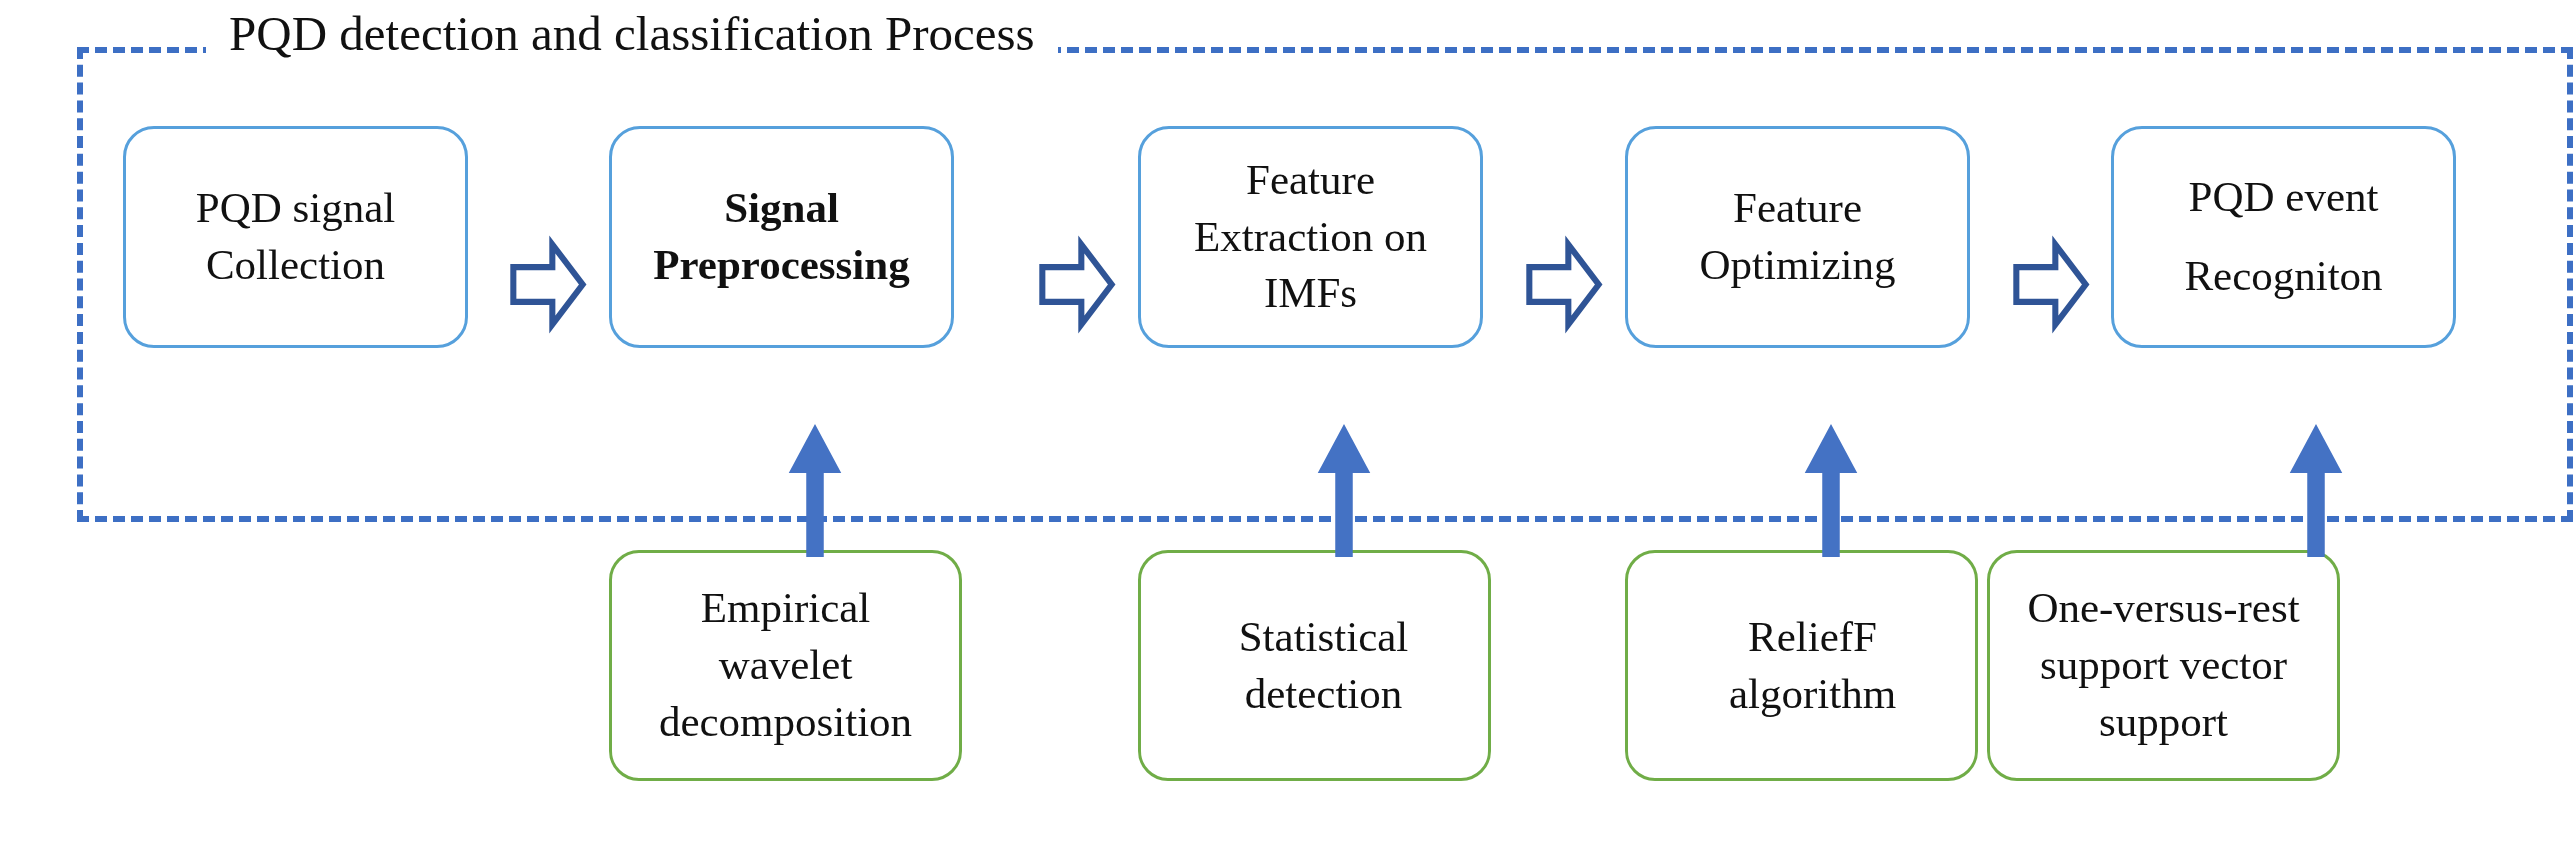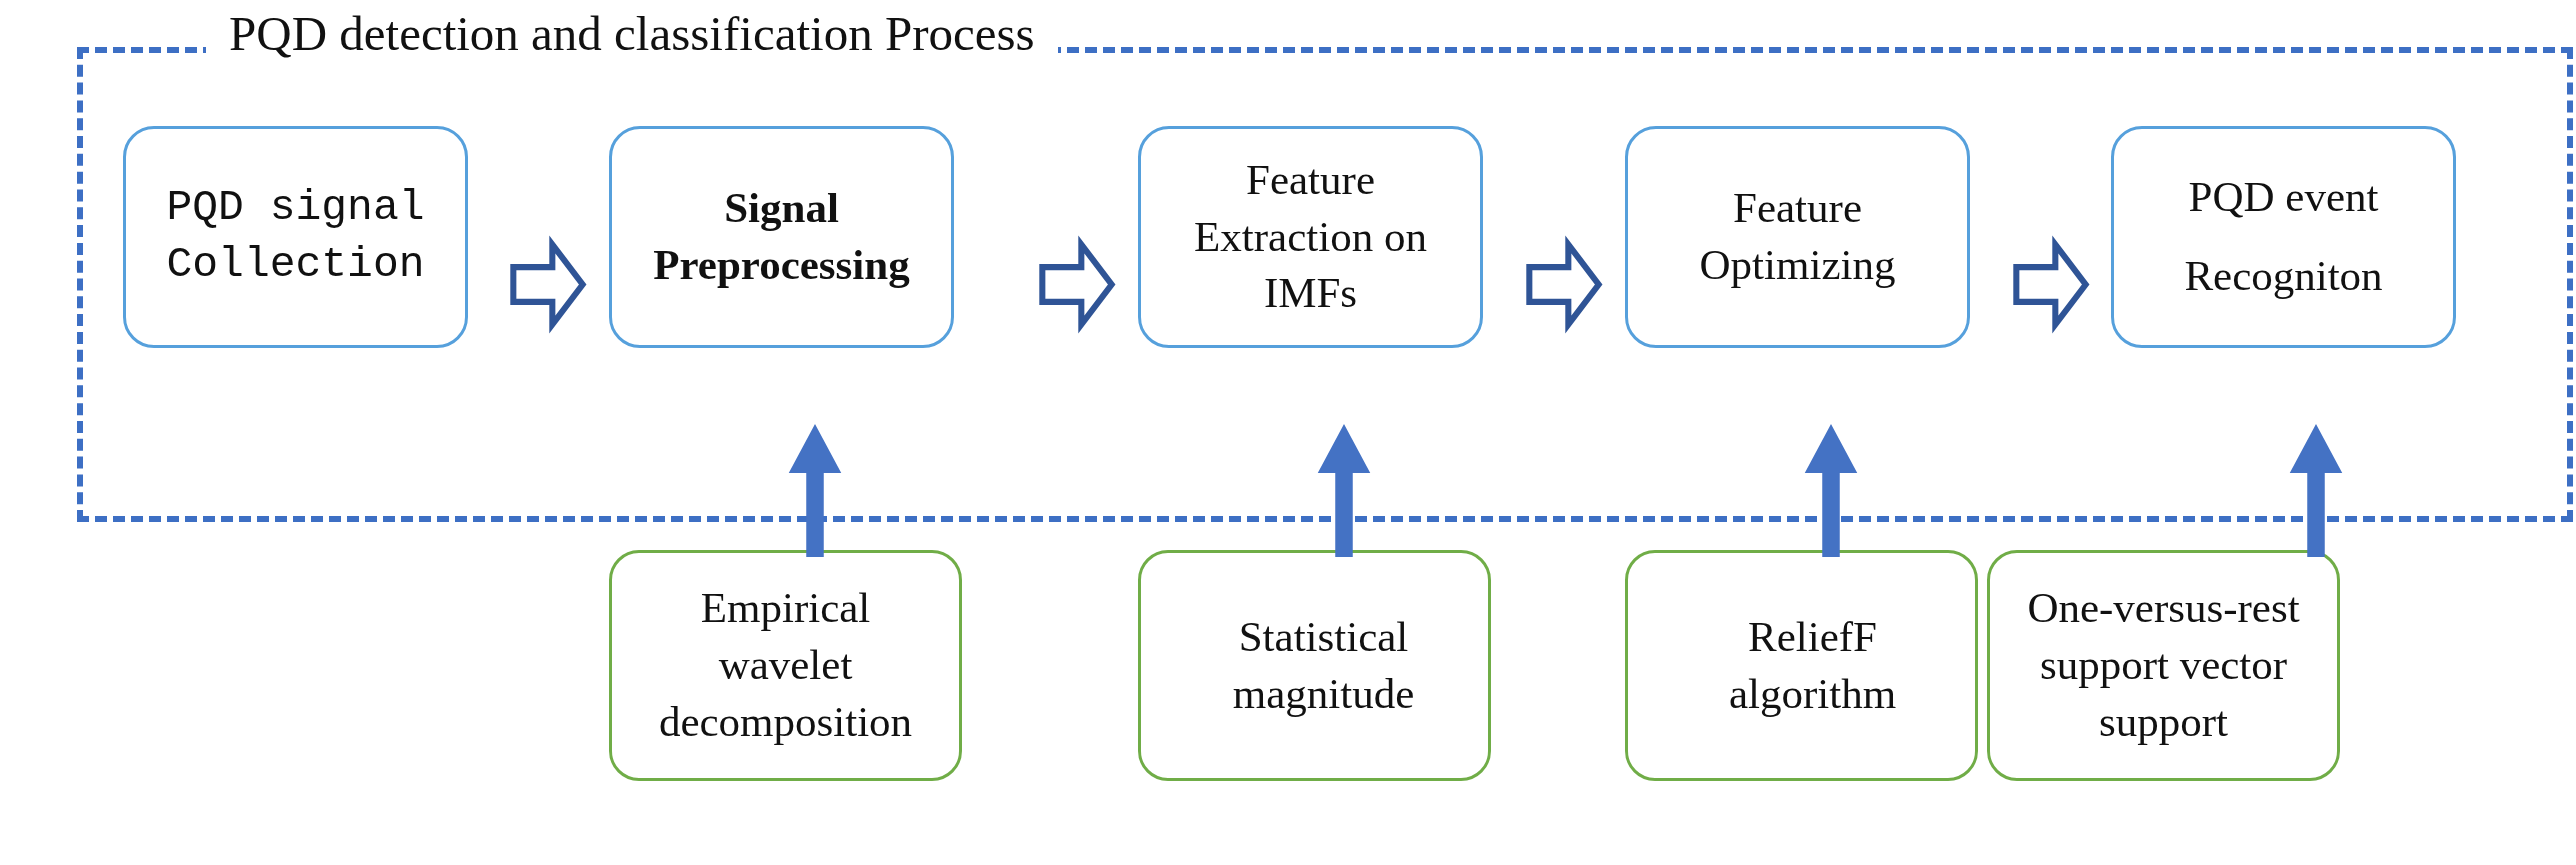--- a/index.html
+++ b/index.html
@@ -63,21 +63,21 @@
     z-index: 4;
   }
   .stage-box .line {
     font-size: 43px;
     line-height: 1.32;
     color: #111111;
     text-align: center;
     white-space: nowrap;
   }
 
-  .stage-0 { left: 83px; font-family: Liberation Mono, monospace;   }
+  .stage-0 { left: 83px;   }
   .stage-1 { left: 569px; font-weight: bold;  }
   .stage-2 { left: 1098px; }
   .stage-3 { left: 1585px; }
   .stage-4 { left: 2071px; gap: 22px; }
 
   
   .method-box {
     position: absolute;
     top: 550px;
     width: 353px;
@@ -212,21 +212,21 @@
   </div>
 
   <div class="method-box method-0">
     <div class="line">Empirical</div>
     <div class="line">wavelet</div>
     <div class="line">decomposition</div>
   </div>
 
   <div class="method-box method-1">
     <div class="line">Statistical</div>
-    <div class="line">magnitude</div>
+    <div class="line">detection</div>
   </div>
 
   <div class="method-box method-2">
     <div class="line">ReliefF</div>
     <div class="line">algorithm</div>
   </div>
 
   <div class="method-box method-3">
     <div class="line">One-versus-rest</div>
     <div class="line">support vector</div>

